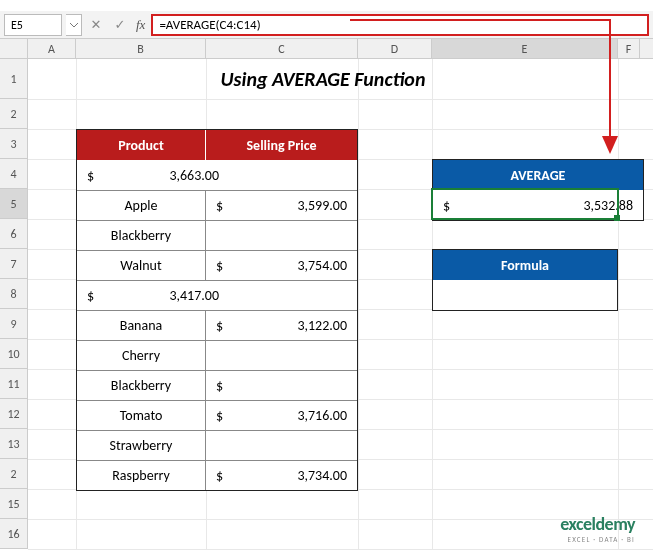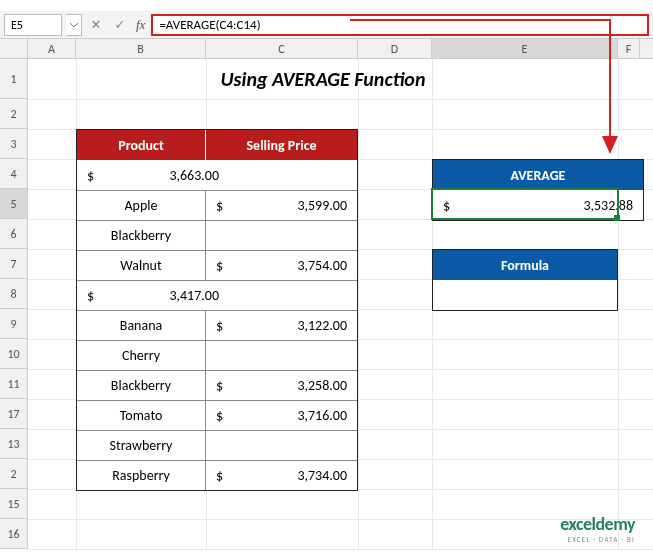--- a/index.html
+++ b/index.html
@@ -94,21 +94,21 @@
       <div class="row-h">2</div>
       <div class="row-h">3</div>
       <div class="row-h">4</div>
       <div class="row-h sel">5</div>
       <div class="row-h">6</div>
       <div class="row-h">7</div>
       <div class="row-h">8</div>
       <div class="row-h">9</div>
       <div class="row-h">10</div>
       <div class="row-h">11</div>
-      <div class="row-h">17</div>
+      <div class="row-h">12</div>
       <div class="row-h">13</div>
       <div class="row-h">2</div>
       <div class="row-h">15</div>
       <div class="row-h">16</div>
     </div>
     <div class="cells">
       <div class="gridline-v" style="left:48px"></div>
       <div class="gridline-v" style="left:178px"></div>
       <div class="gridline-v" style="left:330px"></div>
       <div class="gridline-v" style="left:404px"></div>
@@ -182,21 +182,20 @@
               <div class="dt-cell-prod">Cherry</div>
               <div class="dt-cell-price">
                 <span class="dollar"></span>
                 <span class="amount"></span>
               </div>
             </div>
             <div class="dt-row">
               <div class="dt-cell-prod">Blackberry</div>
               <div class="dt-cell-price">
                 <span class="dollar">$</span>
-                <span class="amount">3,258.00</span>
               </div>
             </div>
             <div class="dt-row">
               <div class="dt-cell-prod">Tomato</div>
               <div class="dt-cell-price">
                 <span class="dollar">$</span>
                 <span class="amount">3,716.00</span>
               </div>
             </div>
             <div class="dt-row">

